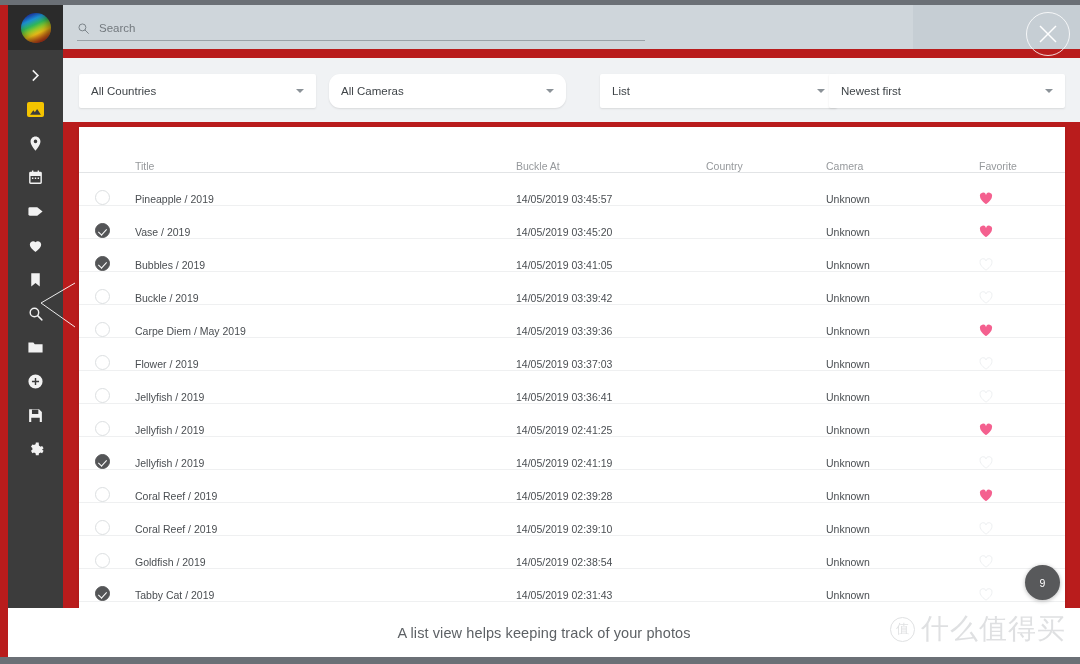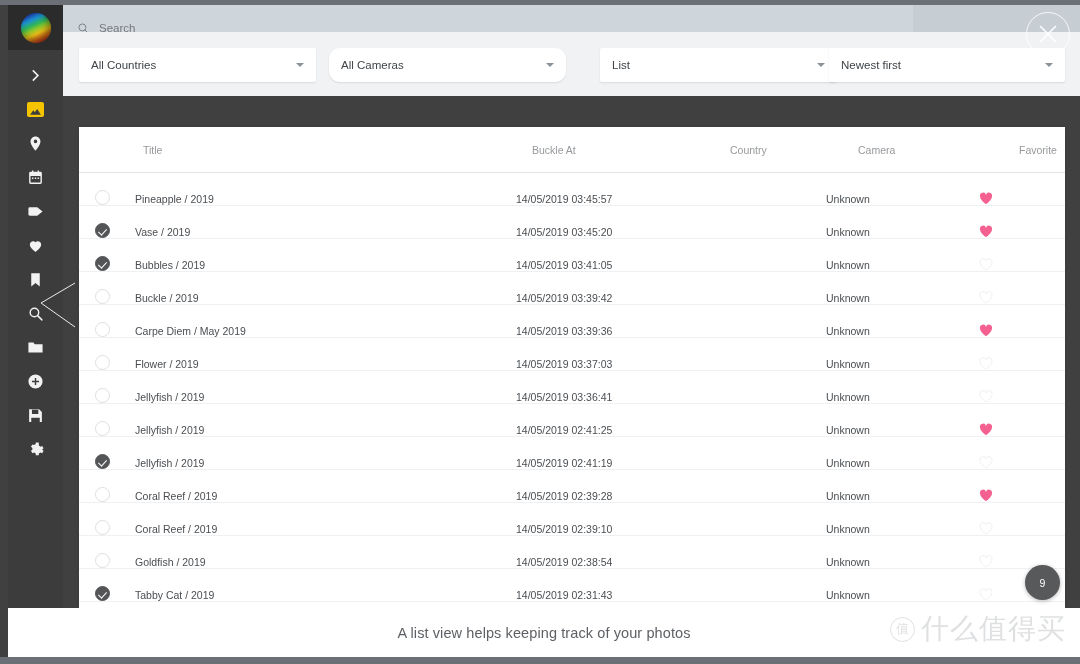--- a/index.html
+++ b/index.html
@@ -9,21 +9,21 @@
   }
   body {
     font-family: "Liberation Sans", sans-serif;
     -webkit-font-smoothing: antialiased;
   }
   #app {
     position: relative;
     width: 1080px;
     height: 664px;
     overflow: hidden;
-    background: #404040;
+    background: #b91c1c;
   }
 
   
   .window-topbar {
     position: absolute;
     left: 0; top: 0;
     width: 1080px; height: 5px;
     background: #6b7076;
   }
   .window-bottombar {
@@ -132,21 +132,21 @@
     border-radius: 50%;
     border: 1.4px solid rgba(255,255,255,0.82);
     cursor: pointer;
     z-index: 9;
   }
   .close-btn svg { width: 42px; height: 42px; display: block; }
 
   
   .filterbar {
     position: absolute;
-    left: 63px; top: 32px;
+    left: 63px; top: 58px;
     width: 1017px; height: 64px;
     background: #f0f2f4;
   }
   .select {
     position: absolute;
     top: 16px;
     height: 34px;
     background: #ffffff;
     border-radius: 2px;
     box-shadow: 0 1px 2px rgba(0,0,0,0.10);
@@ -178,24 +178,23 @@
     left: 79px; top: 127px;
     width: 986px;
     height: 486px;
     background: #ffffff;
     box-shadow: 0 1px 3px rgba(0,0,0,0.12);
     overflow: hidden;
     z-index: 2;
   }
   .thead {
     display: flex;
-    align-items: center;
+    align-items: flex-end;
     height: 45px;
     border-bottom: 1px solid #e2e4e6;
-    gap: 8px;
   }
   .th, .td {
     font-size: 10.5px;
     box-sizing: border-box;
   }
   .th { color: #96999c; }
   .col-check { width: 47px; flex: none; display: flex; align-items: center; justify-content: center; }
   .col-title { width: 390px; flex: none; padding-left: 9px; }
   .col-taken { width: 190px; flex: none; }
   .col-country { width: 120px; flex: none; }

